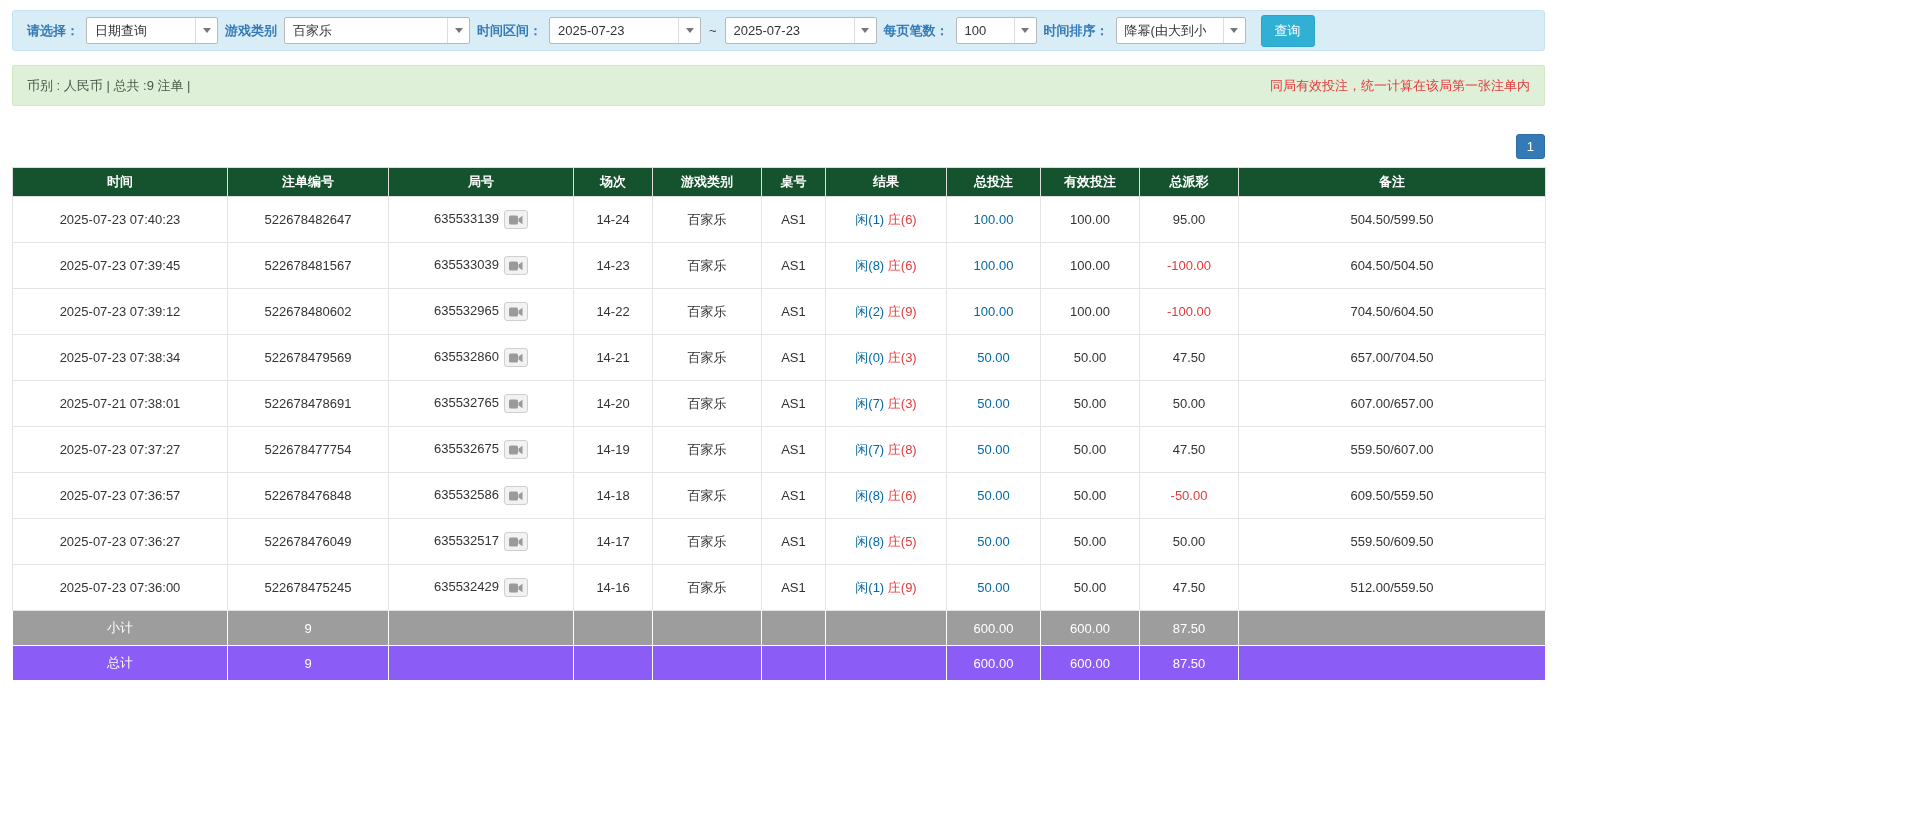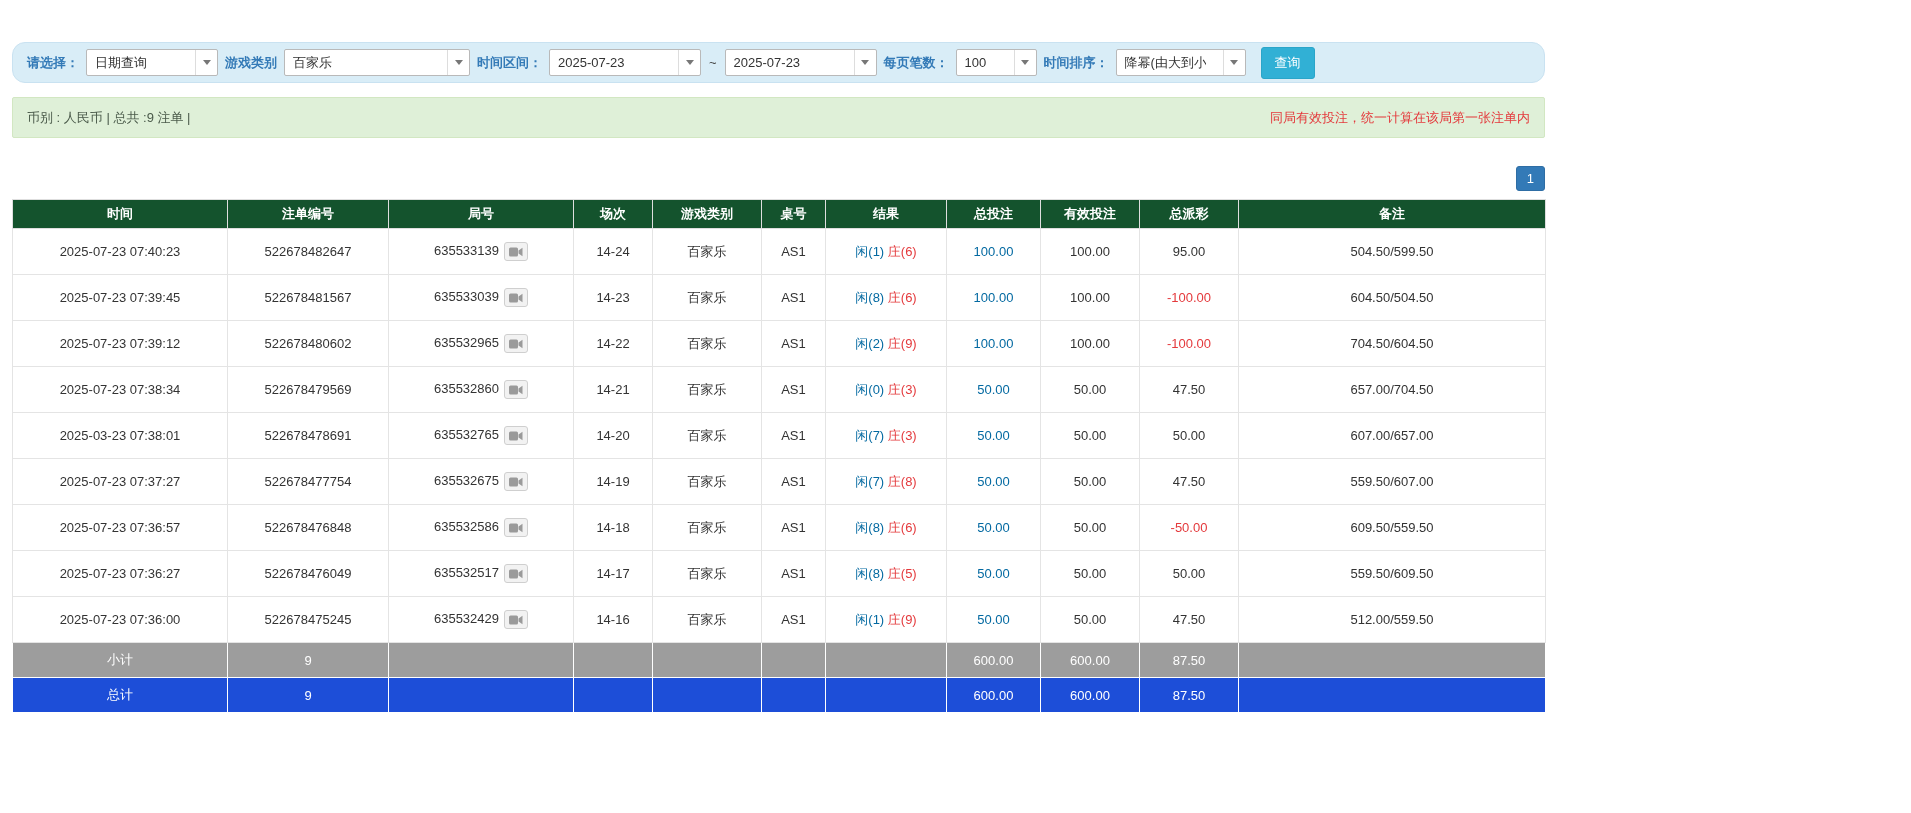--- a/index.html
+++ b/index.html
@@ -10,23 +10,23 @@
     min-height: 813px;
     color: #333;
   }
   .page { padding: 10px 0 0 12px; width: 1560px; }
 
   
   .filter-bar {
     width: 1533px; height: 41px;
     background: #d9edf7;
     border: 1px solid #c9e2f1;
-    border-radius: 13px;
+    border-radius: 3px;
     display: flex; align-items: center;
-    padding: 0 14px; gap: 7px; margin-top: 32px;
+    padding: 0 14px; gap: 7px;
   }
   .flabel { color: #337ab7; font-weight: bold; font-size: 13px; white-space: nowrap; }
   .combo {
     background: #fff; border: 1px solid #b9b9b9; border-radius: 2px;
     height: 27px; display: flex; align-items: center; justify-content: space-between;
     font-size: 13px; color: #333; cursor: pointer; gap: 17px;
   }
   .combo .val { padding-left: 8px; white-space: nowrap; overflow: hidden; }
   .caret-box { width: 22px; height: 100%; display: flex; align-items: center; justify-content: center; border-left: 1px solid #ddd; flex: none; }
   .caret { width:0; height:0; border-left:4px solid transparent; border-right:4px solid transparent; border-top:5px solid #777; }
@@ -81,21 +81,21 @@
   .blue { color: #0369a1; }
   .red { color: #e4393c; text-align: center; }
   .link { cursor: pointer; }
   .round-icon {
     display: inline-flex; align-items: center; justify-content: center;
     width: 24px; height: 19px; margin-left: 5px; vertical-align: middle;
     background: #f2f2f2; border: 1px solid #cfcfcf; border-radius: 3px; cursor: pointer;
   }
   tr.foot td { color: #fff; padding: 8px 4px; border: 1px solid #fff; font-size: 13px; }
   tr.foot.sub td { background: #9d9d9d; }
-  tr.foot.tot td { background: #1d4ed8; margin-top: 24px; }
+  tr.foot.tot td { background: #8b5cf6; margin-top: 24px; }
 </style>
 </head>
 <body>
 
 <div class="page">
 
   <div class="filter-bar">
     <span class="flabel">请选择：</span>
     <div class="combo w130">
       <span class="val">日期查询</span>
@@ -251,21 +251,21 @@
           <td>14-21</td>
           <td>百家乐</td>
           <td>AS1</td>
           <td><span class="blue">闲(0)</span> <span class="red">庄(3)</span></td>
           <td><span class="blue link">50.00</span></td>
           <td>50.00</td>
           <td>47.50</td>
           <td>657.00/704.50</td>
         </tr>
         <tr>
-          <td>2025-03-23 07:38:01</td>
+          <td>2025-07-21 07:38:01</td>
           <td>522678478691</td>
           <td>635532765<span class="round-icon">
               <svg width="14" height="10" viewBox="0 0 14 10" aria-hidden="true">
                 <rect x="0" y="0.5" width="9" height="9" rx="1.5" fill="#9a9a9a"></rect>
                 <path d="M9.5 3.5 L13.5 0.8 V9.2 L9.5 6.5 Z" fill="#9a9a9a"></path>
               </svg>
             </span></td>
           <td>14-20</td>
           <td>百家乐</td>
           <td>AS1</td>

